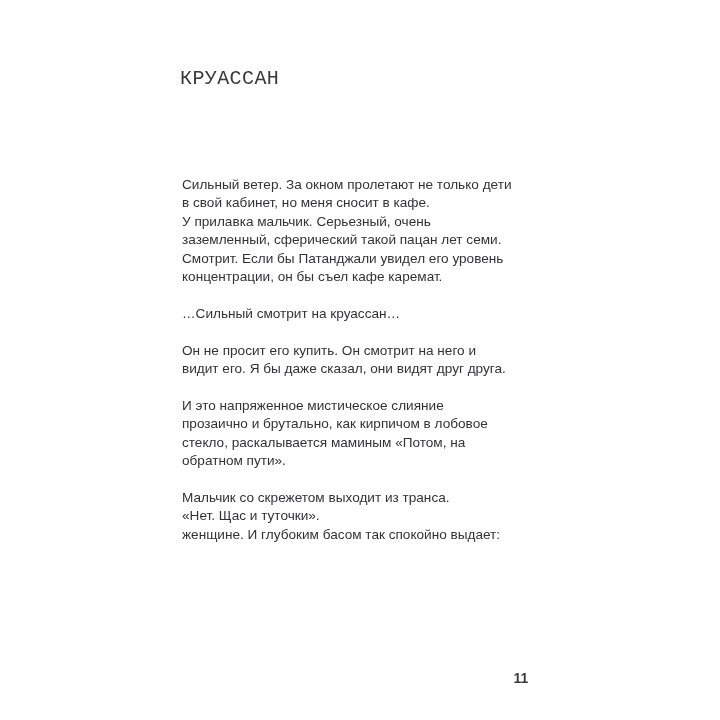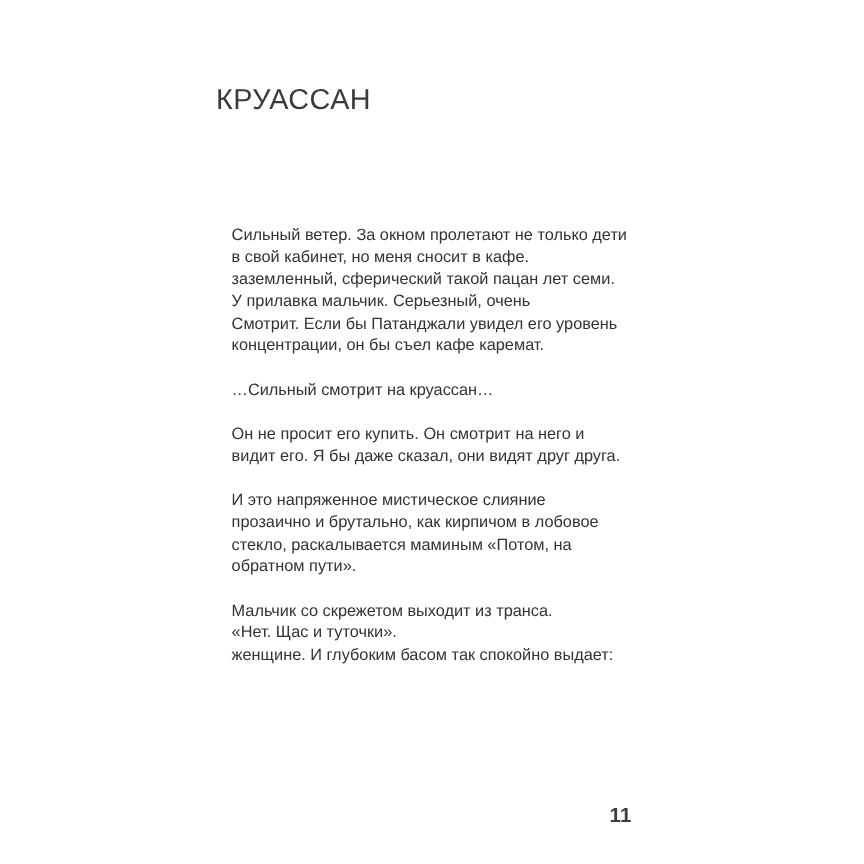--- a/index.html
+++ b/index.html
@@ -19,77 +19,78 @@
     width: 720px;
     height: 720px;
     background: #ffffff;
     box-sizing: border-box;
   }
 
   .page-title {
     position: absolute;
     left: 180px;
     top: 54px;
-    font-size: 24px;
+    font-size: 20px;
     font-weight: 400;
     letter-spacing: 0.4px;
     color: #3a3a3c;
     line-height: 1.2;
     white-space: nowrap;
+    font-family: Liberation Mono, monospace;
   }
 
   .body-text {
     position: absolute;
     left: 178px;
     top: 172px;
     width: 360px;
     font-size: 13.6px;
     line-height: 18.4px;
     color: #333336;
     font-weight: 400;
   }
 
   .para {
-    margin: 15px;
+    margin: 4px;
     padding: 0;
   }
   .para + .para {
     margin-top: 18.4px;
   }
   .para .line {
     display: block;
     white-space: pre;
   }
 
   .page-number {
     position: absolute;
     left: 508px;
     top: 670px;
     width: 26px;
-    text-align: left;
-    font-size: 17px;
+    text-align: center;
+    font-size: 14px;
     font-weight: 700;
     color: #3c3c3e;
     letter-spacing: 0.2px;
   }
 </style>
 </head>
 <body>
 
 <div class="page">
 
   <h1 class="page-title">КРУАССАН</h1>
 
   <div class="body-text">
 
     <p class="para">
       <span class="line">Сильный ветер. За окном пролетают не только дети</span>
       <span class="line">в свой кабинет, но меня сносит в кафе.</span>
+      <span class="line">У прилавка мальчик. Серьезный, очень</span>
       <span class="line">заземленный, сферический такой пацан лет семи.</span>
-      <span class="line">У прилавка мальчик. Серьезный, очень</span>
       <span class="line">Смотрит. Если бы Патанджали увидел его уровень</span>
       <span class="line">концентрации, он бы съел кафе каремат.</span>
     </p>
 
     <p class="para">
       <span class="line">…Сильный смотрит на круассан…</span>
     </p>
 
     <p class="para">
       <span class="line">Он не просит его купить. Он смотрит на него и</span>

